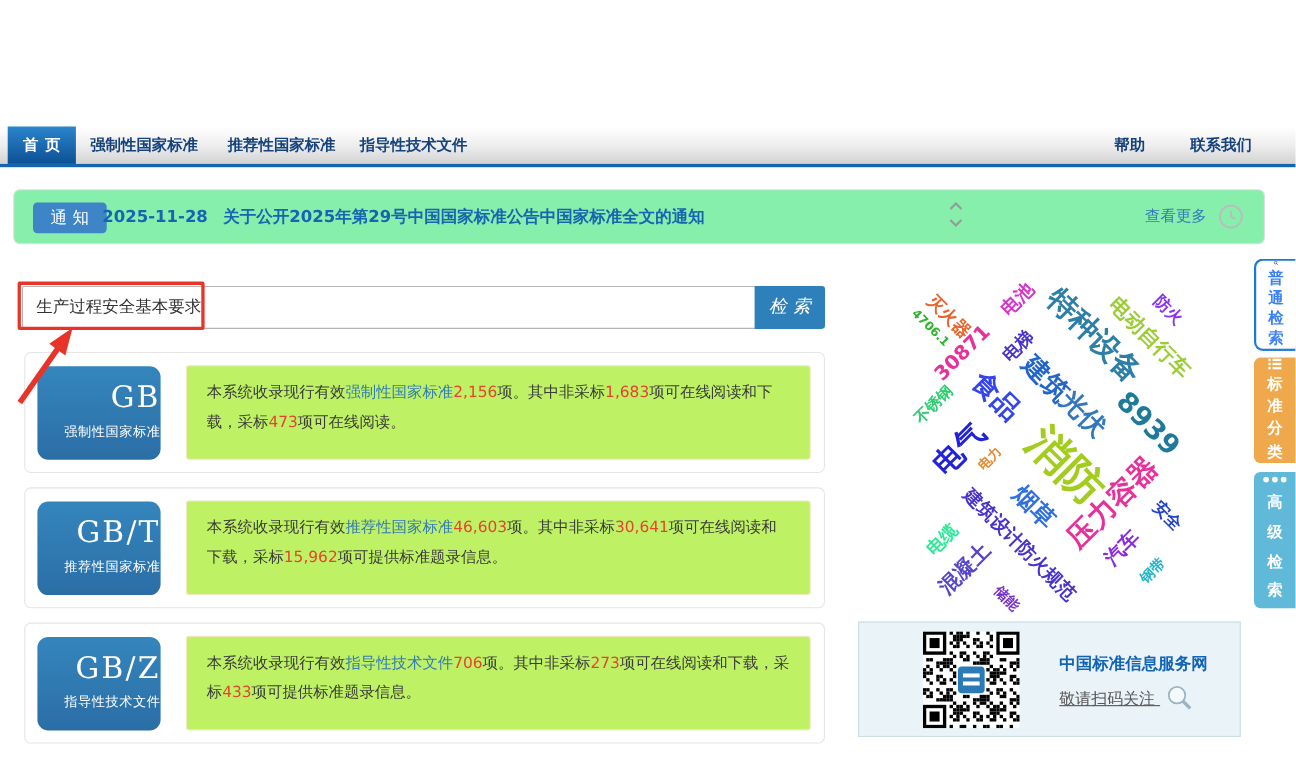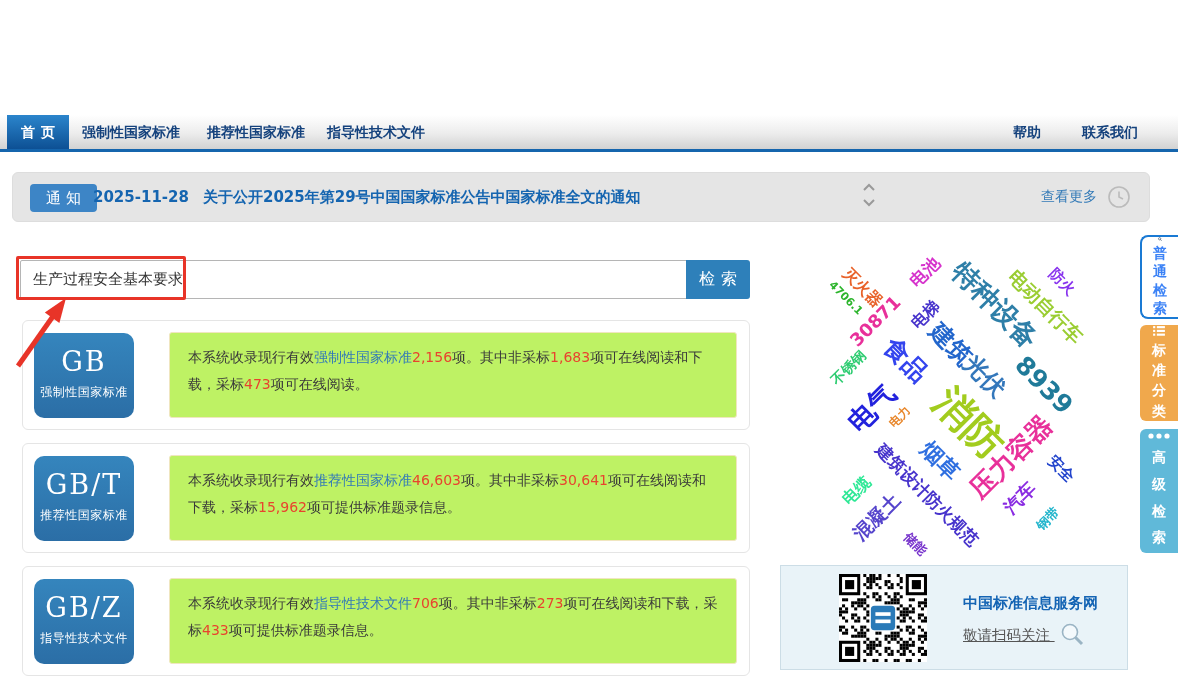--- a/index.html
+++ b/index.html
@@ -22,45 +22,45 @@
 
   
   #navbar { position:absolute; left:0; top:115px; width:1178px; height:37px;
     background:linear-gradient(#ffffff,#ececec 55%,#d2d2d2); border-bottom:3px solid #1565ad; }
   .nav-item { position:absolute; top:0; height:34px; line-height:34px; font-size:14px; font-weight:bold;
     color:#15427d; cursor:pointer; }
   .nav-item.active { background:linear-gradient(#2b85cc,#0d5094); color:#fff; text-align:center;
     letter-spacing:6px; padding-left:6px; }
 
   
-  #notice-card { position:absolute; left:12px; top:172px; width:1138px; height:50px; background:#e5e5e5;
+  #notice-card { position:absolute; left:12px; top:172px; width:1138px; height:50px; background:#86efac;
     border:1px solid #ddd; border-radius:6px; }
   #notice-badge { position:absolute; left:17px; top:11px; height:28px; line-height:28px; padding:0 11px;
     background:#3d85c6; color:#fff; font-size:15px; border-radius:4px; letter-spacing:5px; text-indent:5px; cursor:pointer; }
   #notice-text { position:absolute; left:80px; top:15px; font-size:15px; font-weight:bold; color:#1565b0;
     cursor:pointer; white-space:nowrap; }
   #notice-text .date { margin-right:14px; }
   #notice-arrows { position:absolute; left:848px; top:8px; width:20px; height:34px; }
   #notice-arrows svg { display:block; cursor:pointer; }
   #notice-more { position:absolute; right:52px; top:15px; font-size:14px; color:#337ab7; cursor:pointer; }
   #notice-clock { position:absolute; right:18px; top:12px; width:24px; height:24px; cursor:pointer; }
 
   
   #search-input { position:absolute; left:20px; top:260px; width:717px; height:39px; border:1px solid #b5b5b5;
     border-radius:2px 0 0 2px; padding:0 12px; font-size:15px; color:#333; font-family:inherit; outline:none; }
   #search-btn { position:absolute; left:686px; top:260px; width:64px; height:39px; background:#2e80ba; color:#fff;
-    border:none; border-radius:0 3px 3px 0; font-size:16px; letter-spacing:6px; text-indent:6px; cursor:pointer; font-family:inherit; }
+    border:none; border-radius:0 3px 3px 0; font-size:16px; letter-spacing:6px; text-indent:6px; cursor:pointer; font-family:inherit;font-style:italic; }
   #highlight-box { position:absolute; left:16px; top:256px; width:170px; height:44px; border:3px solid #e83428;
     border-radius:2px; pointer-events:none; z-index:5; }
   #highlight-arrow { position:absolute; left:4px; top:292px; width:76px; height:80px; pointer-events:none; z-index:5; }
 
   
   .gbcard { position:absolute; left:22px; width:728px; height:110px; background:#fff; border:1px solid #e5e5e5; border-radius:6px; }
-  .gbcard .icon { position:absolute; left:11px; top:12px; width:100px; height:85px; border-radius:10px;
-    background:linear-gradient(#3585bd,#2b6ea6); color:#fff; text-align:center; cursor:pointer; }
+  .gbcard .icon { position:absolute; left:11px; top:12px; width:112px; height:85px; border-radius:10px;
+    background:linear-gradient(#3585bd,#2b6ea6); color:#fff; text-align:right; cursor:pointer; }
   .gbcard .icon .code { margin-top:13px; font-size:27px; font-family:"DejaVu Serif","Liberation Serif",serif; letter-spacing:2px; }
   .gbcard .icon .lbl { margin-top:7px; font-size:12px; letter-spacing:0.5px; }
   .gbcard .desc { position:absolute; left:146px; top:11px; width:568px; height:86px; background:#bef264;
     border:1px solid #f0e6c0; border-radius:3px; padding:11px 18px; font-size:14px; line-height:1.95; color:#3a3a3a; }
   .gbcard .desc .lk { color:#337ab7; cursor:pointer; }
   .gbcard .desc .num { color:#e8432e; }
 
   
   #wordcloud { position:absolute; left:780px; top:242px; width:360px; height:318px; }
   #wordcloud span { position:absolute; font-weight:bold; white-space:nowrap; cursor:pointer; }

